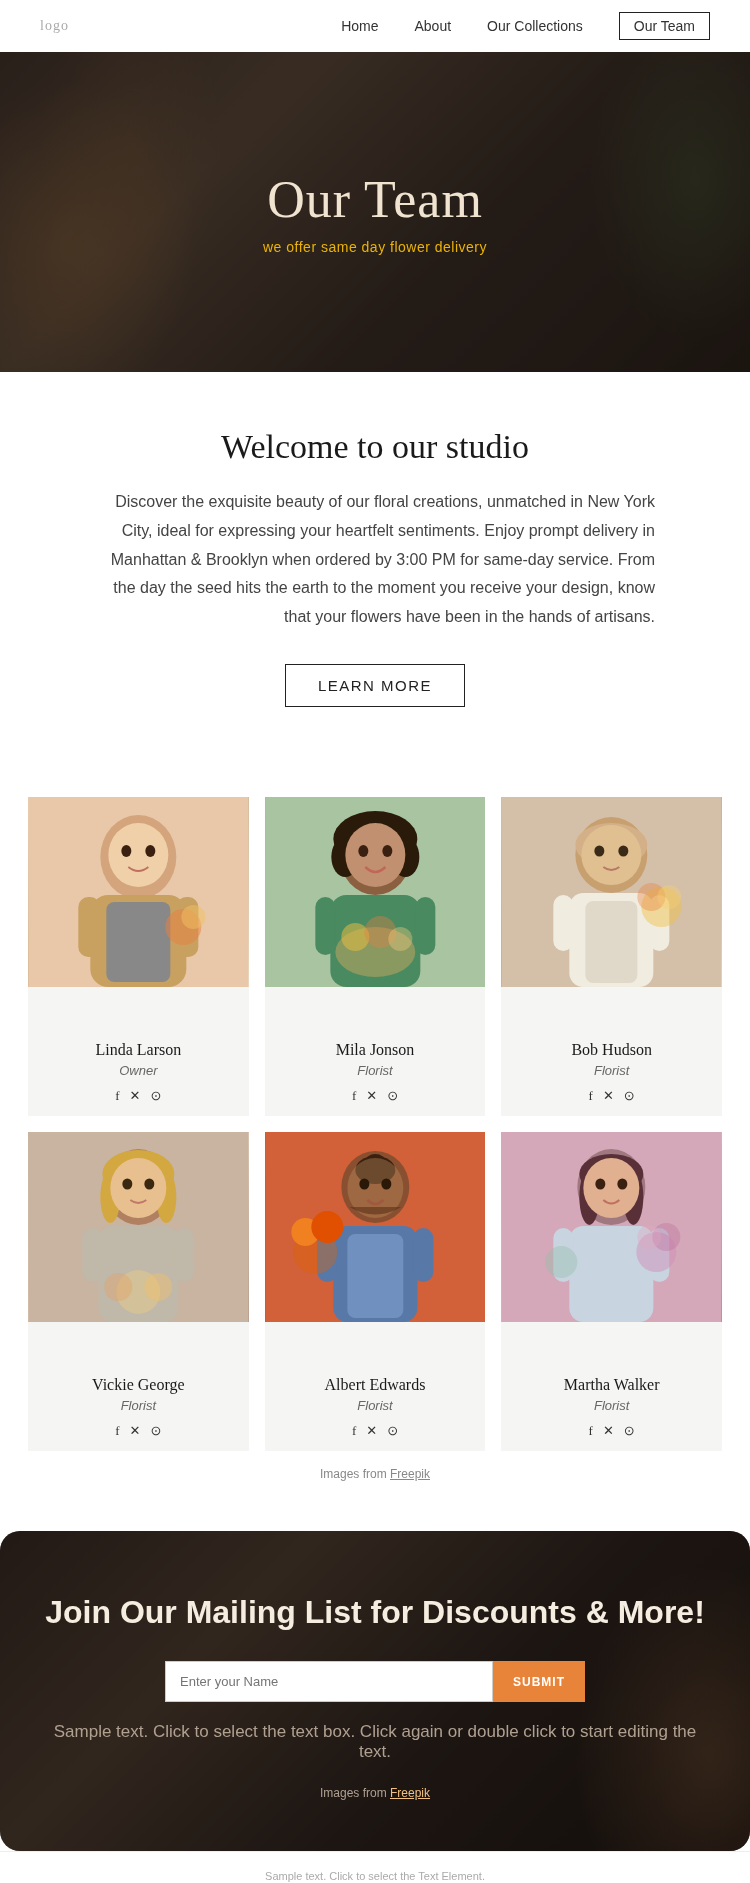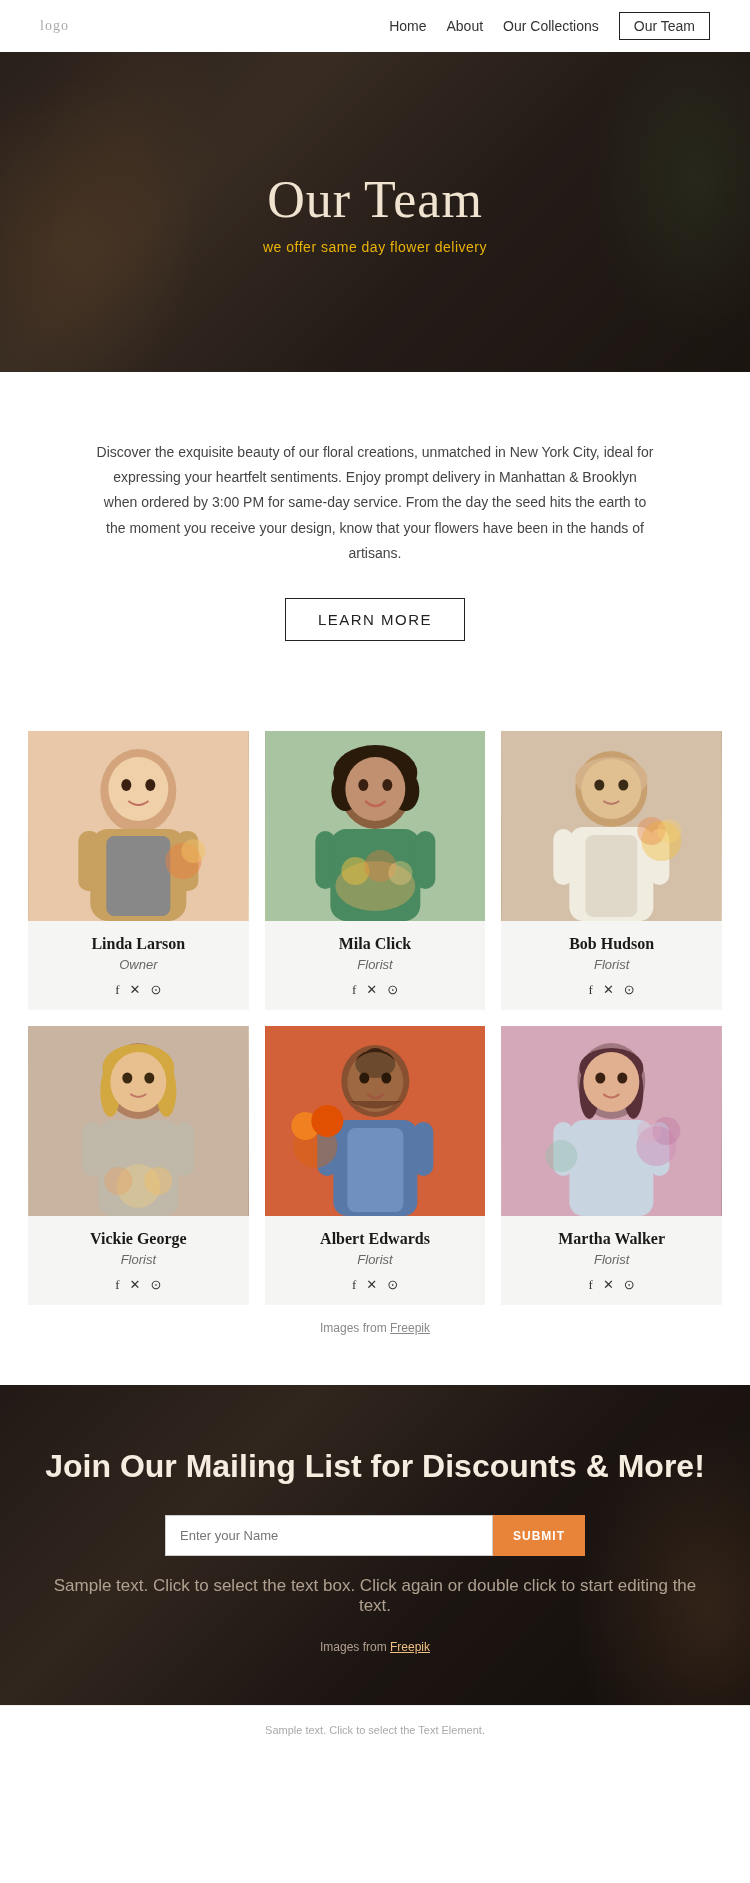--- a/index.html
+++ b/index.html
@@ -4,21 +4,21 @@
   <style>
     * { margin: 0; padding: 0; box-sizing: border-box; }
     body { font-family: Georgia, 'Times New Roman', serif; color: #222; background: #fff; width: 750px; }
 
     
     nav {
       display: flex; align-items: center; justify-content: space-between;
       padding: 12px 40px; background: #fff; border-bottom: none;
     }
     .nav-logo { font-size: 14px; color: #aaa; letter-spacing: 1px; }
-    .nav-links { display: flex; align-items: center; gap: 20px; }
+    .nav-links { display: flex; align-items: center; gap: 36px; }
     .nav-links a {
       text-decoration: none; color: #333; font-size: 14px;
       font-family: Arial, sans-serif;
     }
     .nav-links a.active {
       border: 1.5px solid #222; padding: 5px 14px;
     }
 
     
     .hero {
@@ -59,22 +59,22 @@
     }
 
     
     .studio-section {
       padding: 56px 80px 40px; text-align: center;
     }
     .studio-section h2 {
       font-size: 34px; font-weight: 400; margin-bottom: 22px; color: #1a1a1a;
     }
     .studio-section p {
-      font-size: 14px; line-height: 1.8; color: #444;
-      font-family: Arial, sans-serif; max-width: 560px; margin: 12px auto 32px;
+      font-size: 16px; line-height: 1.8; color: #444;
+      font-family: Arial, sans-serif; max-width: 560px; margin: 12px auto 32px; text-align: right;
     }
     .learn-more-btn {
       display: inline-block; border: 1.5px solid #222; padding: 12px 32px;
       font-size: 15px; letter-spacing: 1.5px; text-transform: uppercase;
       cursor: pointer; background: #fff; font-family: Arial, sans-serif;
       color: #222;
     }
 
     
     .team-section {
@@ -100,37 +100,37 @@
     }
     
     .img-linda { background: linear-gradient(135deg, #e8d5c0 0%, #c4a882 40%, #f0e0c8 100%); }
     .img-mila  { background: linear-gradient(135deg, #8db89a 0%, #c9b88a 50%, #e2d4a0 100%); }
     .img-bob   { background: linear-gradient(135deg, #d4b896 0%, #b8956a 40%, #f0dcc0 100%); }
     .img-vickie{ background: linear-gradient(135deg, #c8b4a0 0%, #e8d0b8 50%, #b0907a 100%); }
     .img-albert{ background: linear-gradient(135deg, #c45030 30%, #e07040 60%, #885030 100%); }
     .img-martha{ background: linear-gradient(135deg, #d4a8b8 0%, #e8c0d0 40%, #a87890 100%); }
 
     .team-card-info { padding: 14px 10px 12px; }
-    .team-card-info h3 { font-size: 16px; font-weight: 700; margin-bottom: 4px; color: #1a1a1a; }
+    .team-card-info h3 { font-size: 16px; font-weight: 400; margin-bottom: 4px; color: #1a1a1a; margin-top: 40px; }
     .team-card-info .role { font-size: 13px; color: #666; font-style: italic; margin-bottom: 10px; font-family: Arial, sans-serif; }
     .social-icons { display: flex; justify-content: center; gap: 10px; }
     .social-icon { font-size: 13px; color: #333; cursor: pointer; }
 
     .image-credit {
       font-size: 12px; color: #888; font-family: Arial, sans-serif;
       margin: 10px 0 30px; text-align: center;
     }
     .image-credit a { color: #888; }
 
     
     .mailing-section {
       position: relative; width: 100%; min-height: 320px;
       background: linear-gradient(135deg, #3a2e28 0%, #5c4a3a 30%, #2e2520 60%, #1a1510 100%);
       display: flex; flex-direction: column; align-items: center; justify-content: center;
-      padding: 60px 40px 50px; text-align: center; overflow: hidden;
+      padding: 60px 40px 50px; text-align: center; overflow: hidden; border-radius: 20px;
     }
     .mailing-overlay {
       position: absolute; inset: 0;
       background: rgba(15,10,8,0.55);
     }
     .mailing-flowers-right {
       position: absolute; right: 0; bottom: 0; width: 200px; height: 100%;
       background: radial-gradient(ellipse at 80% 70%, #c8885544 0%, transparent 60%);
       opacity: 0.6;
     }
@@ -197,20 +197,21 @@
   <div class="hero-flowers-left"></div>
   <div class="hero-flowers-right"></div>
   <div class="hero-overlay"></div>
   <div class="hero-content">
     <h1>Our Team</h1>
     <p>we offer same day flower delivery</p>
   </div>
 </div>
 
 <div class="studio-section">
+  <h2>Welcome to our studio</h2>
   <p>Discover the exquisite beauty of our floral creations, unmatched in New York City, ideal for expressing your heartfelt sentiments. Enjoy prompt delivery in Manhattan &amp; Brooklyn when ordered by 3:00 PM for same-day service.  From the day the seed hits the earth to the moment you receive your design, know that your flowers have been in the hands of artisans.</p>
   <button class="learn-more-btn">LEARN MORE</button>
 </div>
 
 <div class="team-section">
   <div class="team-grid">
 
     <div class="team-card">
       <div class="team-card-img">
         <div class="img-linda person-silhouette">
@@ -262,21 +263,21 @@
             <rect x="150" y="100" width="20" height="58" rx="10" fill="#4a8a60"></rect>
 
             <ellipse cx="110" cy="155" rx="40" ry="25" fill="#c8a86080"></ellipse>
             <circle cx="90" cy="140" r="14" fill="#f0c04080"></circle>
             <circle cx="115" cy="135" r="16" fill="#e8804060"></circle>
             <circle cx="135" cy="142" r="12" fill="#f8d08060"></circle>
           </svg>
         </div>
       </div>
       <div class="team-card-info">
-        <h3>Mila Click</h3>
+        <h3>Mila Jonson</h3>
         <div class="role">Florist</div>
         <div class="social-icons">
           <span class="social-icon">f</span>
           <span class="social-icon">✕</span>
           <span class="social-icon">⊙</span>
         </div>
       </div>
     </div>
 
     <div class="team-card">

